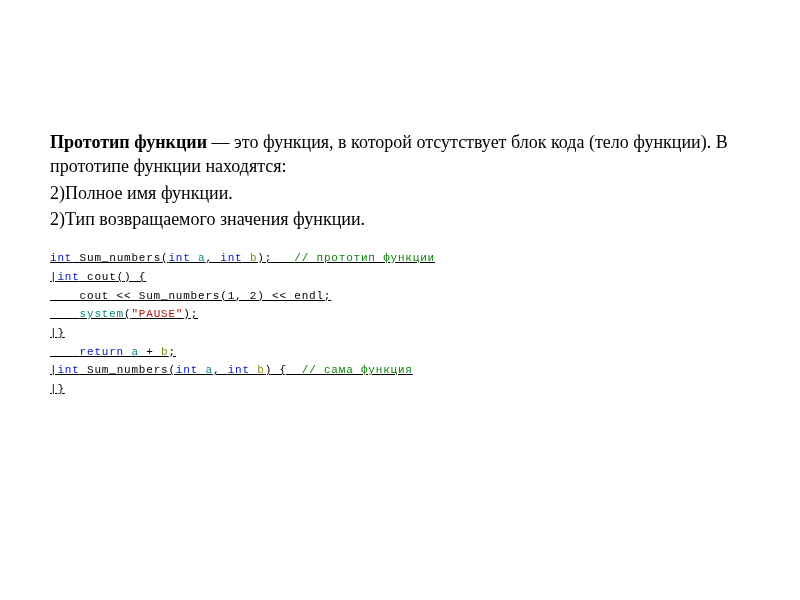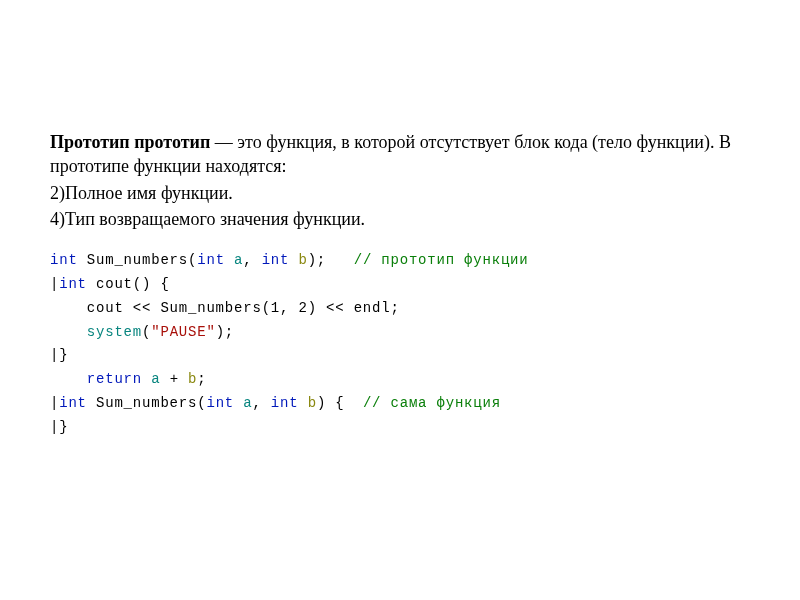--- a/index.html
+++ b/index.html
@@ -13,41 +13,42 @@
     }
     .text-block {
       font-size: 18px;
       line-height: 1.35;
       margin-bottom: 18px;
     }
     .text-block p { margin-bottom: 2px; }
     .bold { font-weight: bold; }
     .code-block {
       font-family: "Courier New", Courier, monospace;
-      font-size: 14px;
+      font-size: 11px;
       letter-spacing: 0.8px;
       line-height: 1.7;
       color: #000;
+      text-decoration: underline;
     }
     .code-block .line { white-space: pre; }
     .kw-blue   { color: #0018ba; }  
     .kw-green  { color: #0a7f0a; }  
     .kw-teal   { color: #08857f; }  
     .kw-olive  { color: #8a8810; }  
     .kw-red    { color: #a8100a; }     
   </style>
 </head>
 <body>
 
 <div class="text-block">
   <p>
-    <span class="bold">Прототип прототип</span><span> — это функция, в которой отсутствует блок кода (тело функции). В прототипе функции находятся:</span>
+    <span class="bold">Прототип функции</span><span> — это функция, в которой отсутствует блок кода (тело функции). В прототипе функции находятся:</span>
   </p>
   <p>2)Полное имя функции.</p>
-  <p>4)Тип возвращаемого значения функции.</p>
+  <p>2)Тип возвращаемого значения функции.</p>
 </div>
 
 <div class="code-block">
   <div class="line"><span class="kw-blue">int</span><span> Sum_numbers(</span><span class="kw-blue">int</span><span> </span><span class="kw-teal">a</span><span>, </span><span class="kw-blue">int</span><span> </span><span class="kw-olive">b</span><span>);</span><span>   </span><span class="kw-green">// прототип функции</span></div>
   <div class="line"></div>
   <div class="line"><span>|</span><span class="kw-blue">int</span><span> cout() {</span></div>
   <div class="line">    cout &lt;&lt; Sum_numbers(1, 2) &lt;&lt; endl;</div>
   <div class="line"><span>    </span><span class="kw-teal">system</span><span>(</span><span class="kw-red">"PAUSE"</span><span>);</span></div>
   <div class="line"><span>|</span><span>}</span></div>
   <div class="line"></div>

